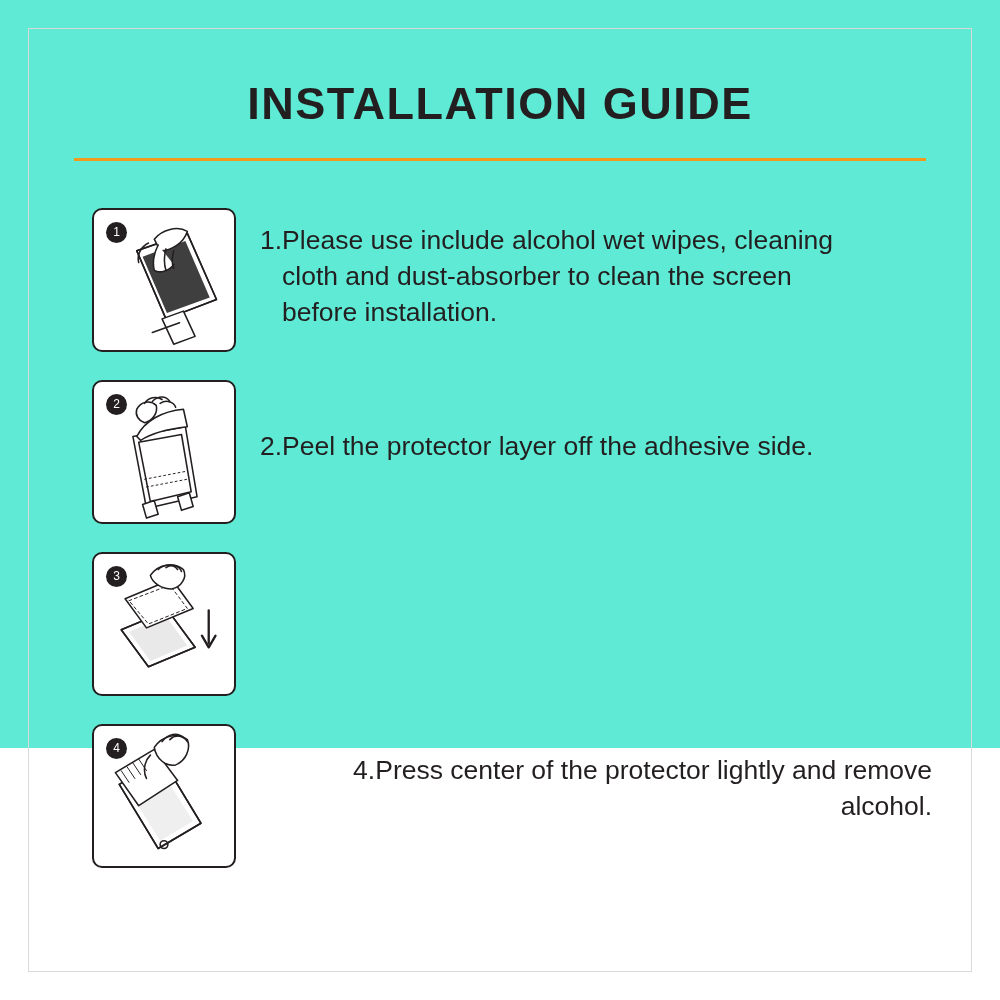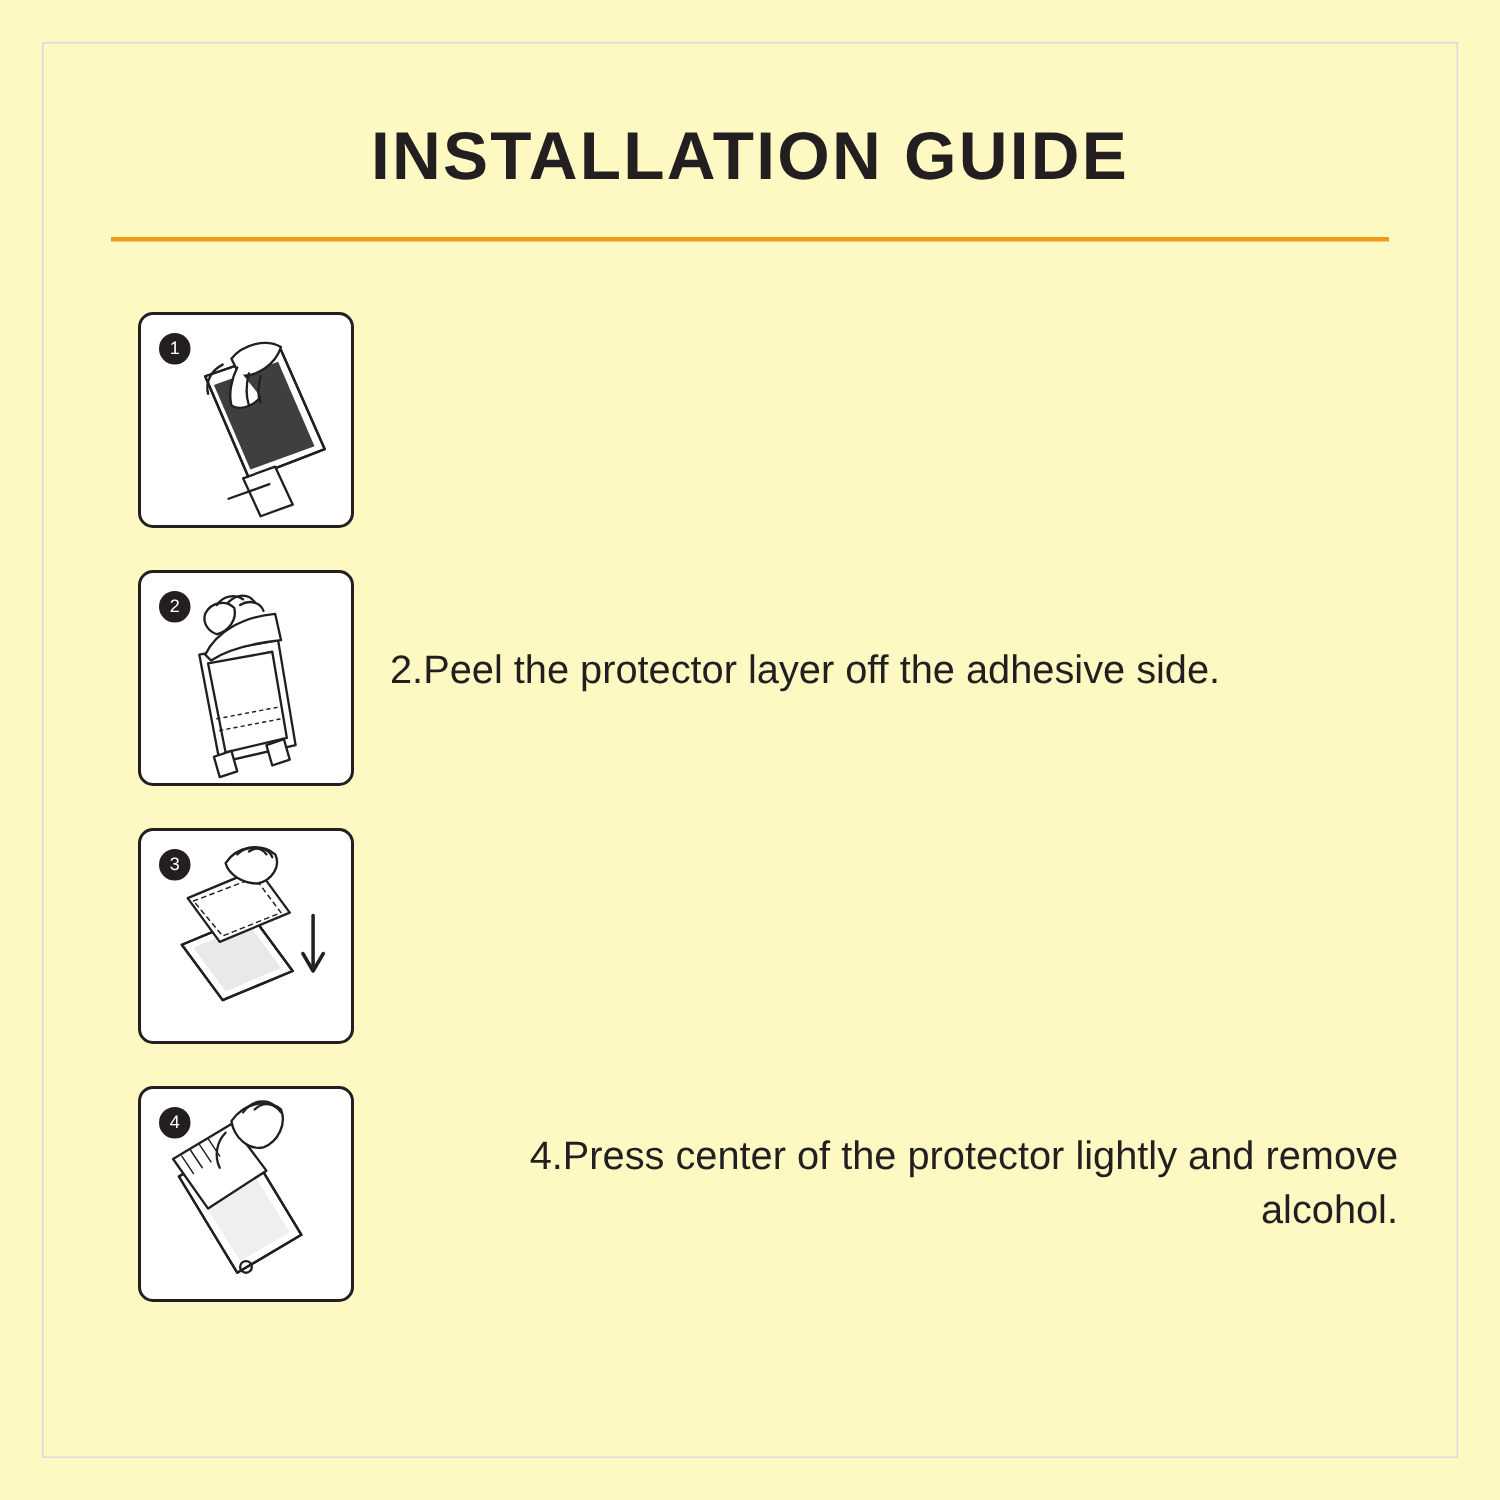--- a/index.html
+++ b/index.html
@@ -10,23 +10,23 @@
   body {
     width: 1000px;
     height: 1000px;
     font-family: "Liberation Sans", sans-serif;
     color: #231f20;
     overflow: hidden;
   }
   .page {
     position: relative;
     width: 1000px;
-    height: 1000px;
+    height: 748px;
     box-sizing: border-box;
-    background: #fef9c3;
+    background: #5eead4;
   }
   .frame {
     position: absolute;
     left: 28px;
     top: 28px;
     width: 944px;
     height: 944px;
     border: 1px solid #d9d9d9;
     box-sizing: border-box;
   }
@@ -145,20 +145,25 @@
 
             <path d="M62 30 C70 20, 86 16, 96 22 C92 34, 80 42, 68 42 Z" fill="#ffffff"></path>
 
             <path d="M66 36 C62 44, 60 54, 62 62 C68 66, 78 62, 82 56" fill="#ffffff"></path>
             <path d="M74 40 C72 48, 72 56, 74 62"></path>
             <path d="M82 42 C80 50, 80 56, 82 60"></path>
             <path d="M56 34 C48 38, 44 46, 46 54"></path>
           </g>
         </svg>
       </div>
+      <div class="text">
+        <span class="first-line"><span class="num">1.</span><span>Please use include alcohol wet wipes, cleaning</span></span>
+        <span class="hang">cloth and dust-absorber to clean the screen</span>
+        <span class="hang">before installation.</span>
+      </div>
     </div>
 
     <div class="step step-2">
       <div class="thumb">
         <div class="badge">2</div>
         <svg class="art" viewBox="0 0 144 144">
           <g fill="none" stroke="#231f20" stroke-width="1.6" stroke-linejoin="round" stroke-linecap="round">
 
             <path d="M40 56 L94 46 L106 118 L54 130 Z" fill="#ffffff"></path>
             <path d="M46 62 L90 54 L100 113 L58 123 Z" fill="#ffffff"></path>

